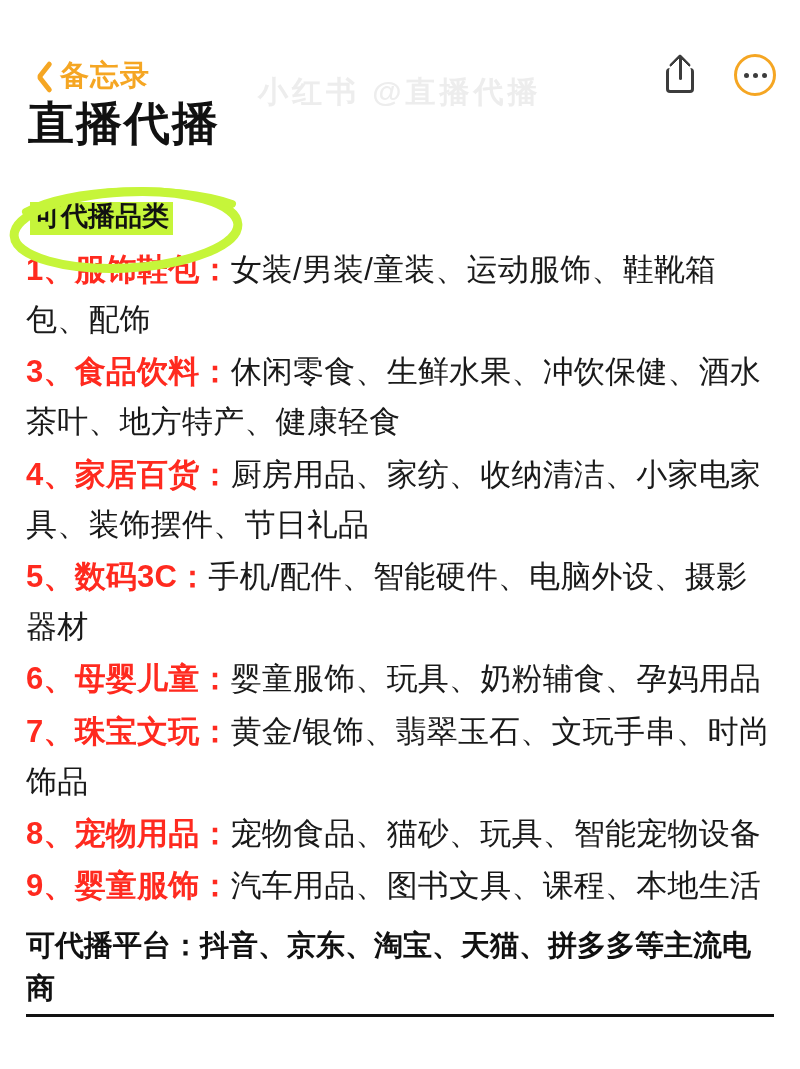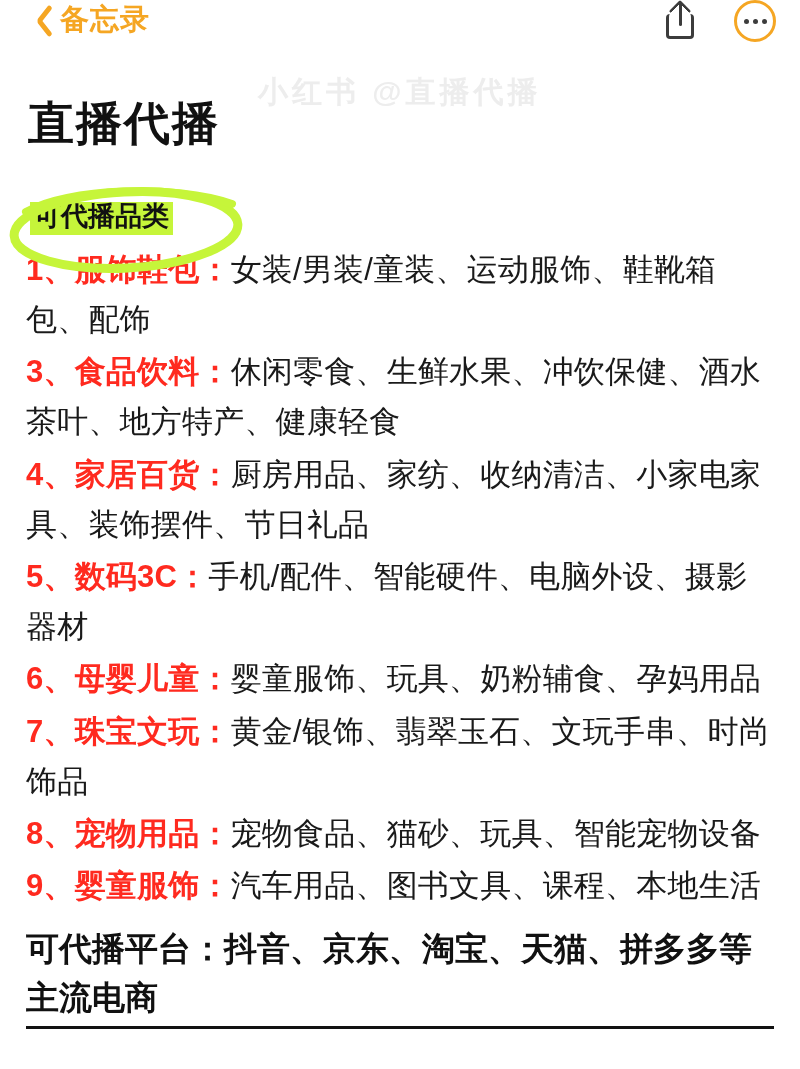--- a/index.html
+++ b/index.html
@@ -13,21 +13,21 @@
     font-family: "Liberation Sans", sans-serif;
     color: #111111;
     overflow: hidden;
     position: relative;
   }
 
   
   .topbar {
     height: 96px;
     display: flex;
-    align-items: flex-start;
+    align-items: flex-end;
     padding: 0 24px;
     box-sizing: border-box;
     position: relative;
   }
   .back-group {
     display: flex;
     align-items: center;
     gap: 10px;
     cursor: pointer;
   }
@@ -184,21 +184,21 @@
     letter-spacing: 0.2px;
     margin-bottom: 2px;
   }
   .item .cat {
     color: #ff2a1f;
     font-weight: 800;
   }
 
   .footer-line {
     margin: 10px 26px 0 26px;
-    font-size: 33px;
+    font-size: 29px;
     font-weight: 800;
     color: #111;
     border-bottom: 3px solid #111;
     display: inline-block;
     padding-bottom: 3px;
     line-height: 1.5;
   }
 </style>
 </head>
 <body>

